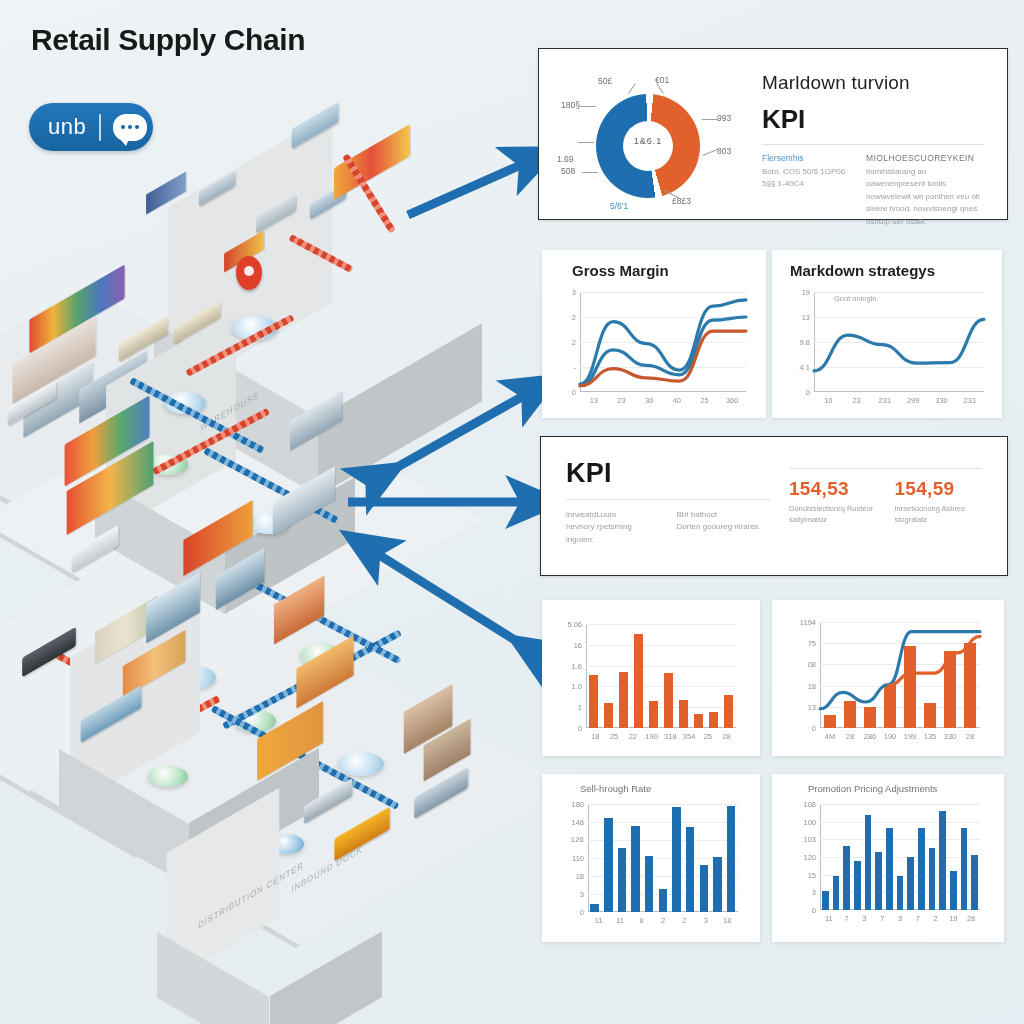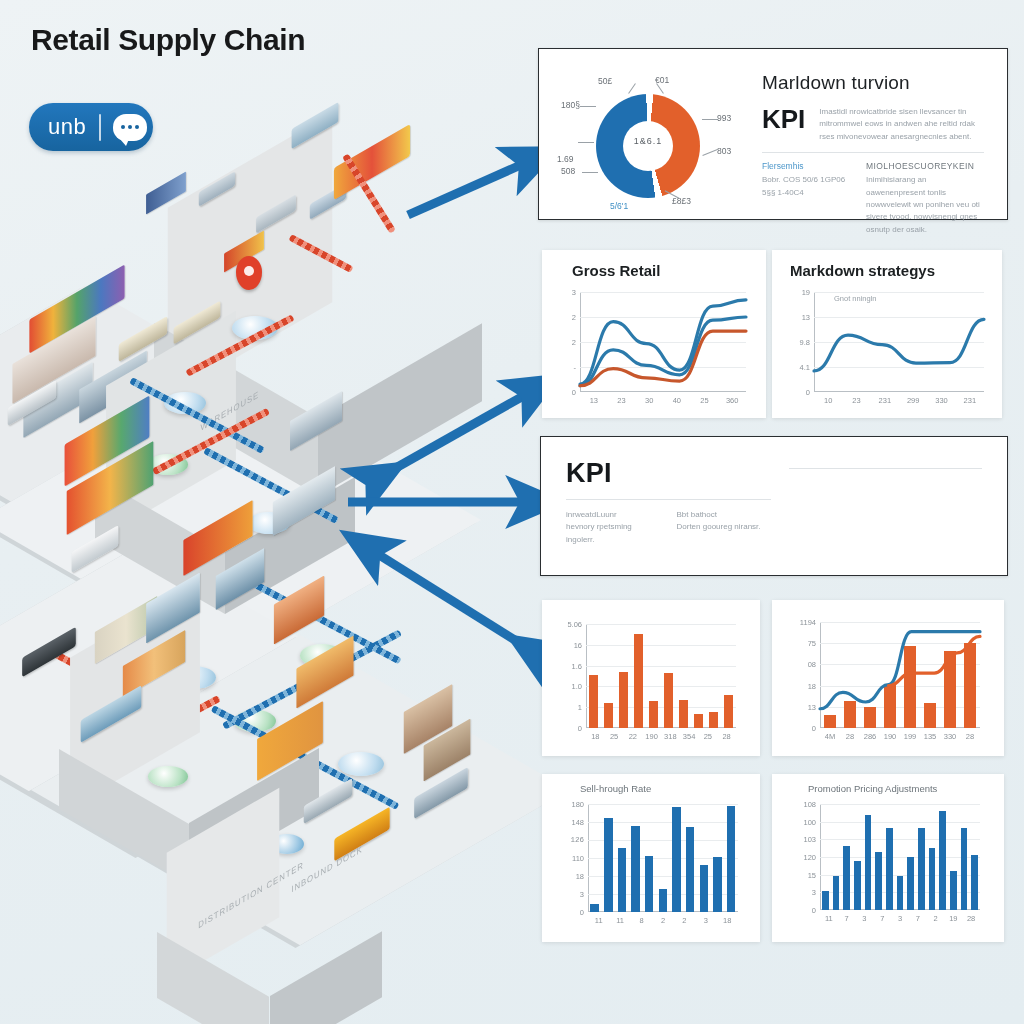--- a/index.html
+++ b/index.html
@@ -288,39 +288,38 @@
 
         <div class="lead" style="left:104px;top:122px;width:16px;transform:rotate(28deg);"></div>
         <div class="dlabel" style="left:112px;top:124px;">£8£3</div>
         <div class="dlabel accent" style="left:50px;top:129px;">5/6'1</div>
       </div>
 
       <div class="kpi-right">
         <div class="kpi-h1">Marldown turvion</div>
         <div style="display:flex;gap:14px;align-items:flex-start;margin-top:6px;">
           <div class="kpi-h2" style="flex:0 0 auto;">KPI</div>
-          <div class="kpi-body" style="flex:1 1 auto;padding-top:6px;">Imastidl nrowicatbride sisen llevsancer tin mitrommwel eows in andwen ahe reltid rdak rses mivonevowear anesargnecnies abent.</div>
         </div>
         <div class="rule"></div>
         <div style="display:flex;gap:16px;">
           <div style="flex:0 0 88px;">
             <div class="sub-accent">Flersemhis</div>
             <div class="kpi-body">Bobr. COS 50/6 1GP06 5§§ 1-40C4</div>
           </div>
           <div style="flex:1 1 auto;">
             <div class="sub-head">MIOLHOESCUOREYKEIN</div>
             <div class="kpi-body">Inimihisiarang an oawenenpresent tonlis nowwvelewit wn ponihen veu oti sivere tvood. nowvisnengi qnes osnutp der osaik.</div>
           </div>
         </div>
       </div>
     </div>
   </div>
 
   <div class="panel plain" style="left:542px;top:250px;width:224px;height:168px;">
-    <div class="chart-title" style="left:30px;top:12px;font-size:15px;">Gross Retail</div>
+    <div class="chart-title" style="left:30px;top:12px;font-size:15px;">Gross Margin</div>
     <div class="plot" id="gm-plot" style="left:38px;top:42px;width:166px;height:100px;">
       <div class="axis-y"></div>
       <div class="axis-x"></div>
     <div class="ytick" style="top: 100%;">0</div>
         <div class="ytick" style="top: 75%;">-</div>
         <div class="grid" style="top: 75%;"></div>
         <div class="ytick" style="top: 50%;">2</div>
         <div class="grid" style="top: 50%;"></div>
         <div class="ytick" style="top: 25%;">2</div>
         <div class="grid" style="top: 25%;"></div>
@@ -379,20 +378,30 @@
               <div class="kpi-body">hevnory rpetsming ingolerr.</div>
             </div>
             <div style="flex:1;">
               <div class="kpi-body">Bbt bathoct</div>
               <div class="kpi-body">Dorten gooureg niransr.</div>
             </div>
           </div>
         </div>
         <div style="flex:1 1 auto;padding-left:18px;">
           <div class="rule" style="margin:10px 0 9px 0;"></div>
+          <div style="display:flex;gap:18px;">
+            <div style="flex:1;">
+              <div class="k2-val">154,53</div>
+              <div class="k2-cap">Donobisiectionrq Rusteor saliyimalsiz</div>
+            </div>
+            <div style="flex:1;">
+              <div class="k2-val">154,59</div>
+              <div class="k2-cap">Inrsetioonong Asbres stogralatz</div>
+            </div>
+          </div>
         </div>
       </div>
     </div>
   </div>
 
   <div class="panel plain" style="left:542px;top:600px;width:218px;height:156px;">
     <div class="plot" id="ob-plot" style="left:44px;top:24px;width:150px;height:104px;">
       <div class="axis-y"></div>
       <div class="axis-x"></div>
     <div class="ytick" style="top: 100%;">0</div>

